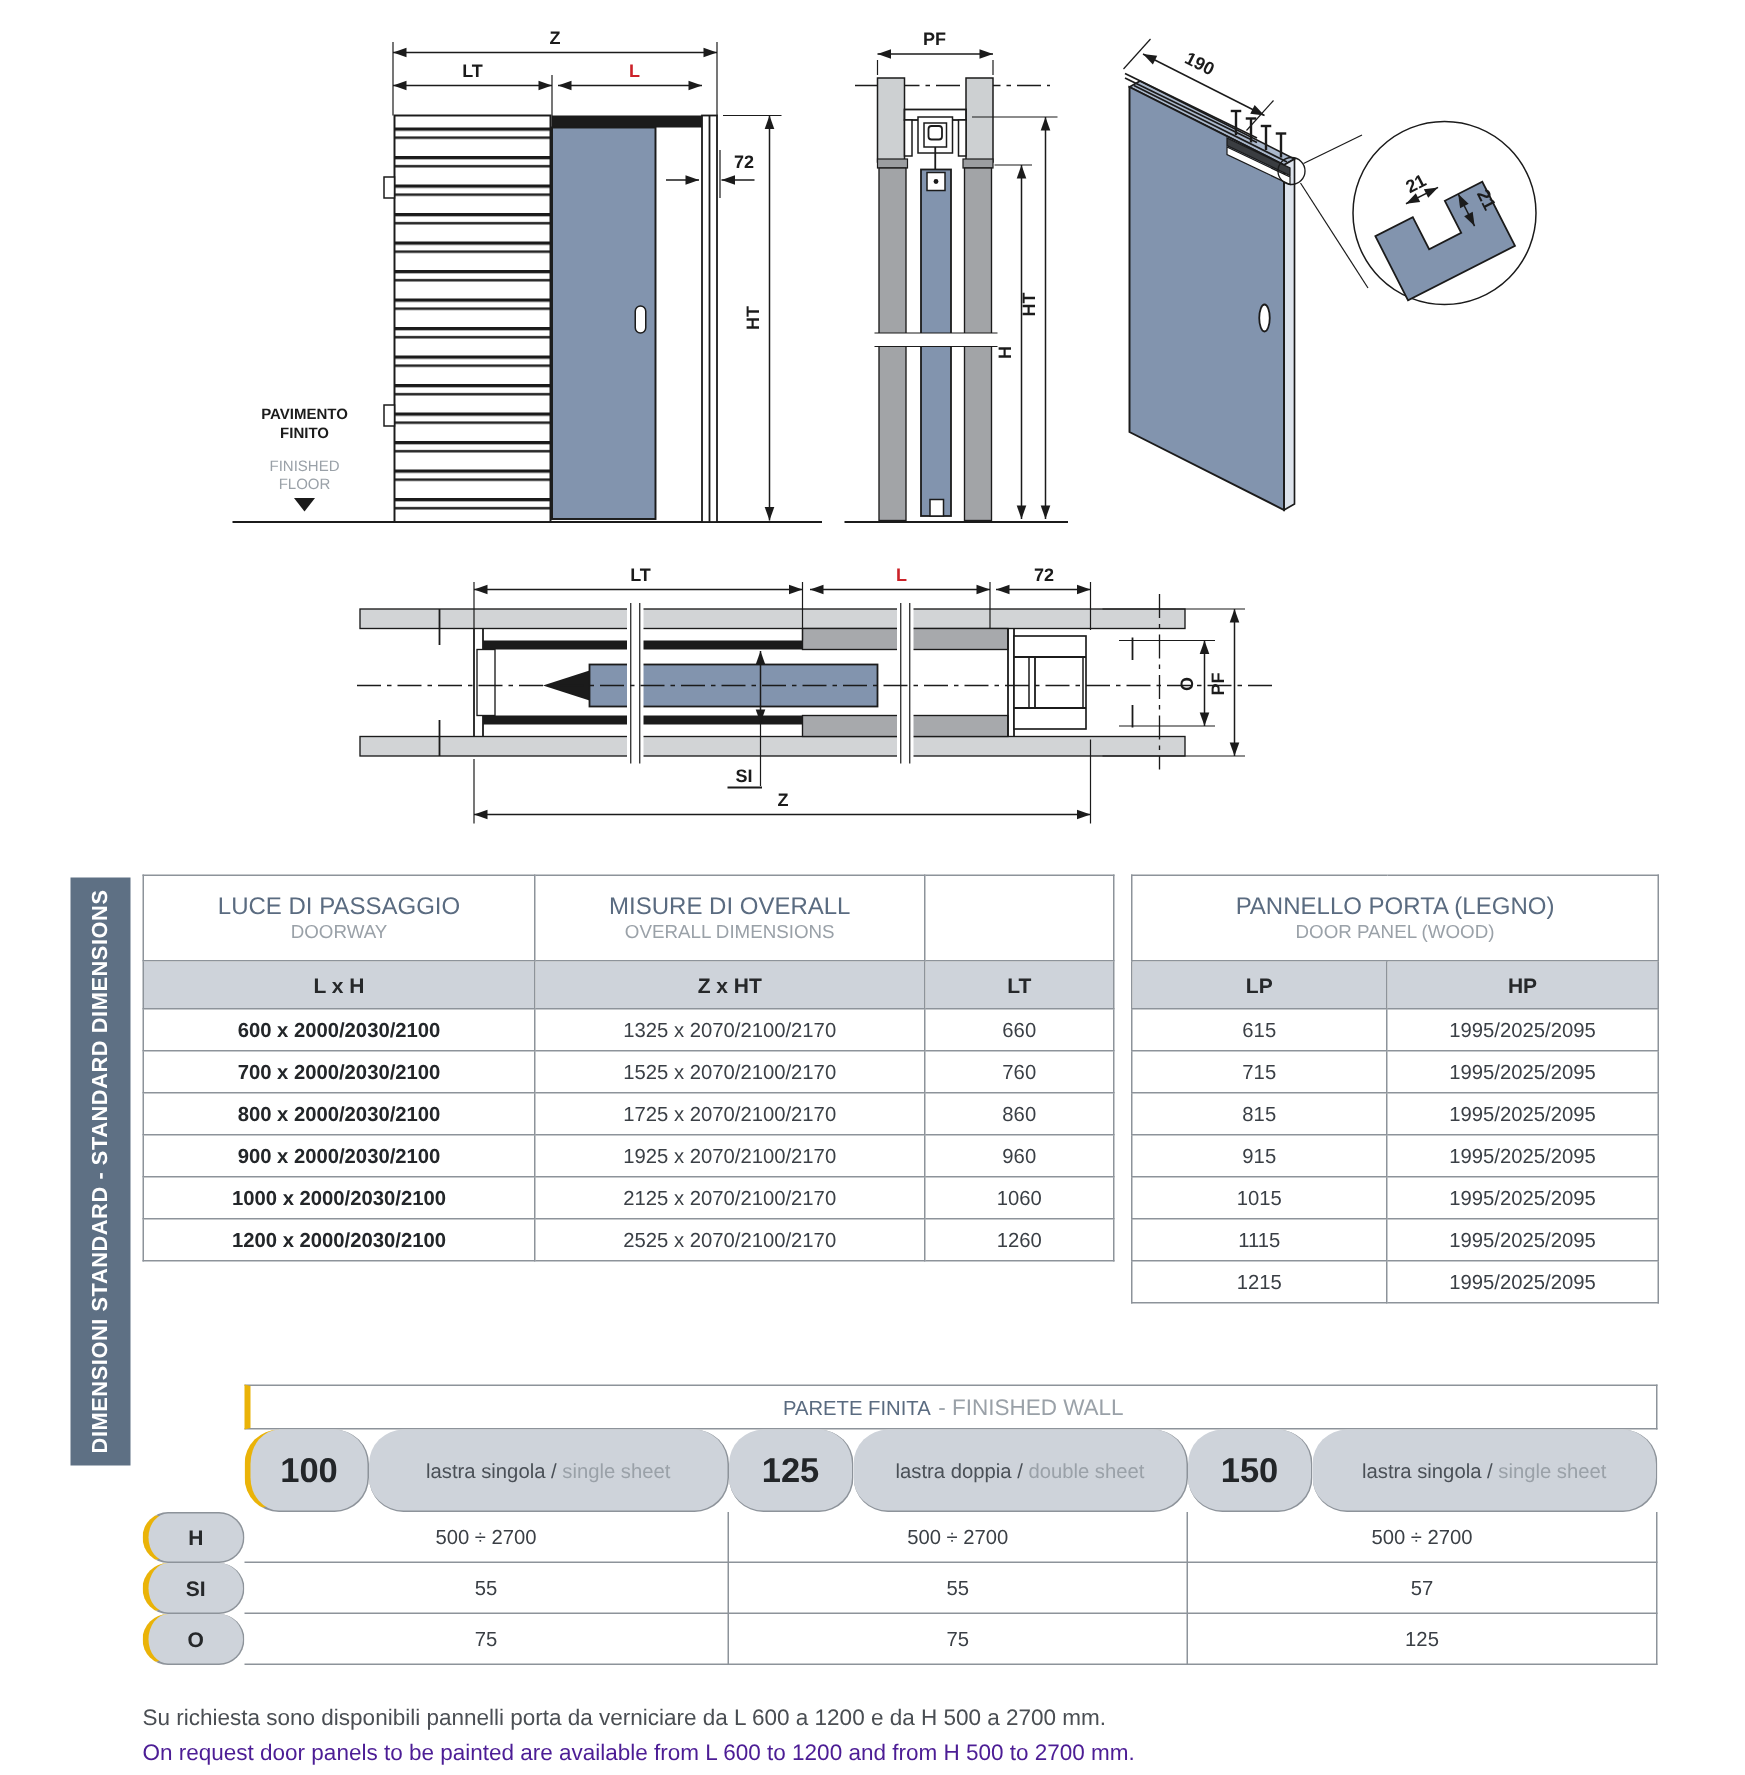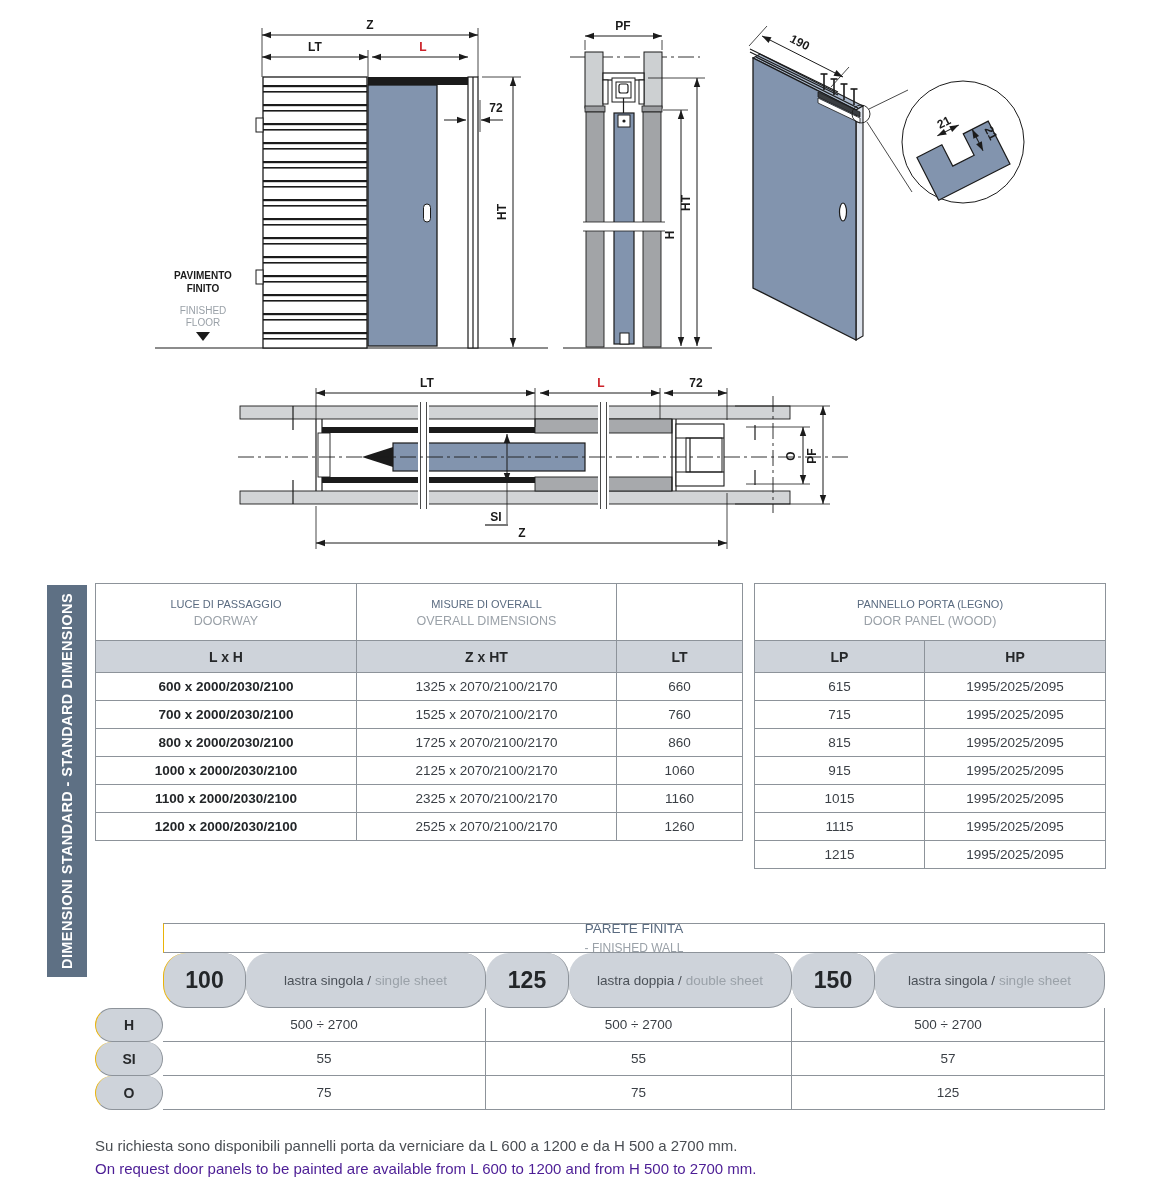--- a/index.html
+++ b/index.html
@@ -15,39 +15,39 @@
   .dimred{fill:#cc2229;}
   .capt-it{font:bold 10px "Liberation Sans", sans-serif;fill:#1b1b1b;text-anchor:middle;}
   .capt-en{font:10px "Liberation Sans", sans-serif;fill:#9aa1a8;text-anchor:middle;}
   .cline{stroke:#1b1b1b;stroke-width:0.9;stroke-dasharray:16 4 3 4;fill:none;}
 
   
   table.dims{border-collapse:collapse;table-layout:fixed;position:absolute;
              font-size:13.5px;color:#3a3f45;}
   table.dims td{border:1px solid #8d939a;text-align:center;vertical-align:middle;
                 padding:0;overflow:hidden;white-space:nowrap;}
-  .hd-it{color:#5a6b80;font-size:11px;line-height:17px;}
+  .hd-it{color:#5a6b80;font-size:16px;line-height:17px;}
   .hd-en{color:#9aa1a8;font-size:12.5px;line-height:16px;}
   td.subhd{background:#ced3da;font-weight:bold;color:#26282a;font-size:14px;}
   td.boldcol{font-weight:bold;color:#232629;}
 
   .t2{position:absolute;left:95px;top:923px;width:1010px;display:grid;
       grid-template-columns:68px 83px 240px 83px 223px 83px 230px;
       grid-template-rows:30px 55px 34px 34px 34px;font-size:13.5px;color:#3a3f45;}
   .t2 > div{border-right:1px solid #8d939a;border-bottom:1px solid #8d939a;
             display:flex;align-items:center;justify-content:center;white-space:nowrap;}
   .t2 .bt{border-top:1px solid #8d939a;}
-  .t2 .bl{border-left:1px solid #eab308;flex-direction:column;}
+  .t2 .bl{border-left:4px solid #eab308;}
   .t2 .gray{background:#ced3da;border-radius:23px;}
   .t2 .num{font-weight:bold;font-size:23px;color:#232629;}
   .t2 .lbl{font-weight:bold;font-size:14px;color:#26282a;}
   .type-it{color:#4a5057;}
   .type-en{color:#9aa1a8;}
   .t2-title-it{color:#5a6b80;font-size:13.5px;}
-  .t2-title-en{color:#9aa1a8;font-size:12px;}
+  .t2-title-en{color:#9aa1a8;font-size:15px;}
 
   .sidebar{position:absolute;left:47px;top:585px;width:40px;height:392px;
            background:#5e7084;display:flex;align-items:center;justify-content:center;}
   .sidebar span{writing-mode:vertical-rl;transform:rotate(180deg);
                 color:#ffffff;font-weight:bold;font-size:14.5px;letter-spacing:.4px;
                 white-space:nowrap;}
 
   .footnote{position:absolute;left:95px;top:1134px;font-size:15px;line-height:23px;}
   .fn-it{color:#4a4e53;}
   .fn-en{color:#4c1d95;}
@@ -301,28 +301,28 @@
           <td class="boldcol">700 x 2000/2030/2100</td>
           <td>1525 x 2070/2100/2170</td>
           <td>760</td>
         </tr>
     <tr style="height:28px">
           <td class="boldcol">800 x 2000/2030/2100</td>
           <td>1725 x 2070/2100/2170</td>
           <td>860</td>
         </tr>
     <tr style="height:28px">
+          <td class="boldcol">900 x 2000/2030/2100</td>
+          <td>1925 x 2070/2100/2170</td>
+          <td>960</td>
+        </tr>
+    <tr style="height:28px">
           <td class="boldcol">1000 x 2000/2030/2100</td>
           <td>2125 x 2070/2100/2170</td>
           <td>1060</td>
-        </tr>
-    <tr style="height:28px">
-          <td class="boldcol">1100 x 2000/2030/2100</td>
-          <td>2325 x 2070/2100/2170</td>
-          <td>1160</td>
         </tr>
     <tr style="height:28px">
           <td class="boldcol">1200 x 2000/2030/2100</td>
           <td>2525 x 2070/2100/2170</td>
           <td>1260</td>
         </tr>
   </tbody>
     </table>
 
   <table class="dims" style="left:754px;top:583px;width:351px;">

